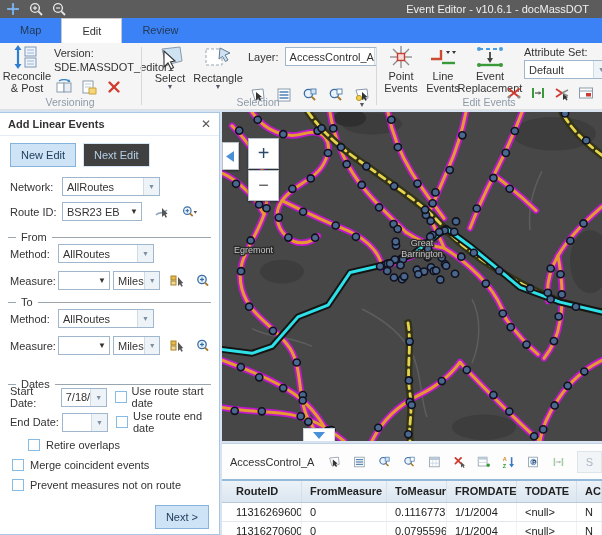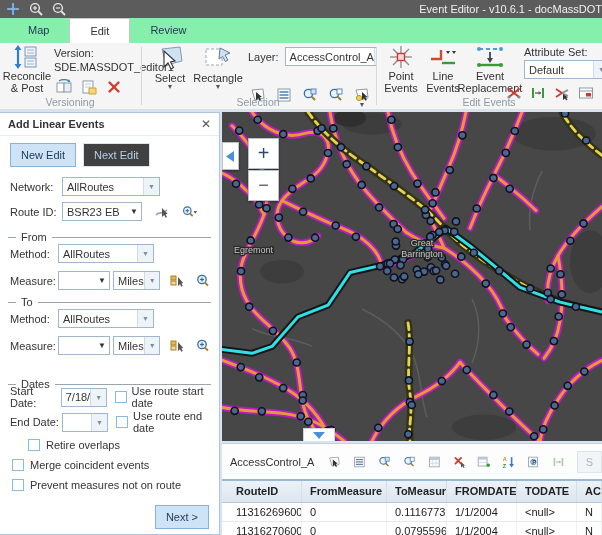--- a/index.html
+++ b/index.html
@@ -2,25 +2,25 @@
 <html><head>
 <meta charset="utf-8">
 <style>
   html,body{margin:0;padding:0;background:#fff;}
   .app{position:relative;width:602px;height:535px;overflow:hidden;
        font-family:"Liberation Sans",sans-serif;font-size:11px;color:#333;
        background:#d7e3f0;border-bottom:1px solid #9ab;}
   
   .titlebar{position:absolute;top:0;left:0;width:602px;height:18px;background:#5c5c5c;
             display:flex;align-items:center;gap:9px;padding-left:6px;box-sizing:border-box;}
-  .titlebar .title{margin-left:auto;color:#f0f0f0;font-size:11px;white-space:nowrap;padding-right:0;}
+  .titlebar .title{margin-left:auto;color:#f0f0f0;font-size:11px;white-space:nowrap;padding-right:13px;}
   .tbico{width:14px;height:14px;display:block;}
   
-  .tabrow{position:absolute;top:18px;left:0;width:602px;height:25px;background:#86efac;
-          display:flex;align-items:stretch;padding-left:8px;box-sizing:border-box;}
+  .tabrow{position:absolute;top:18px;left:0;width:602px;height:25px;background:#3b82f6;
+          display:flex;align-items:stretch;padding-left:0;box-sizing:border-box;}
   .tab{padding:6px 20px 0 20px;color:#223a55;}
   .tab.active{background:#fff;border:1px solid #c9c9c9;border-bottom:none;color:#333;}
   
   .ribbon{position:absolute;top:43px;left:0;width:602px;height:66px;background:#f5f5f5;
           border-bottom:1px solid #e0e0e0;}
   .gsep{position:absolute;top:4px;bottom:4px;width:1px;background:#d8d8d8;}
   .glabel{position:absolute;bottom:1px;font-size:10.5px;color:#8d9aa8;text-align:center;}
   .bigbtn{position:absolute;top:2px;display:flex;flex-direction:column;align-items:center;
           gap:1px;text-align:center;line-height:1.1;color:#333;}
   .caret-s{font-size:7px;color:#556;line-height:4px;}

